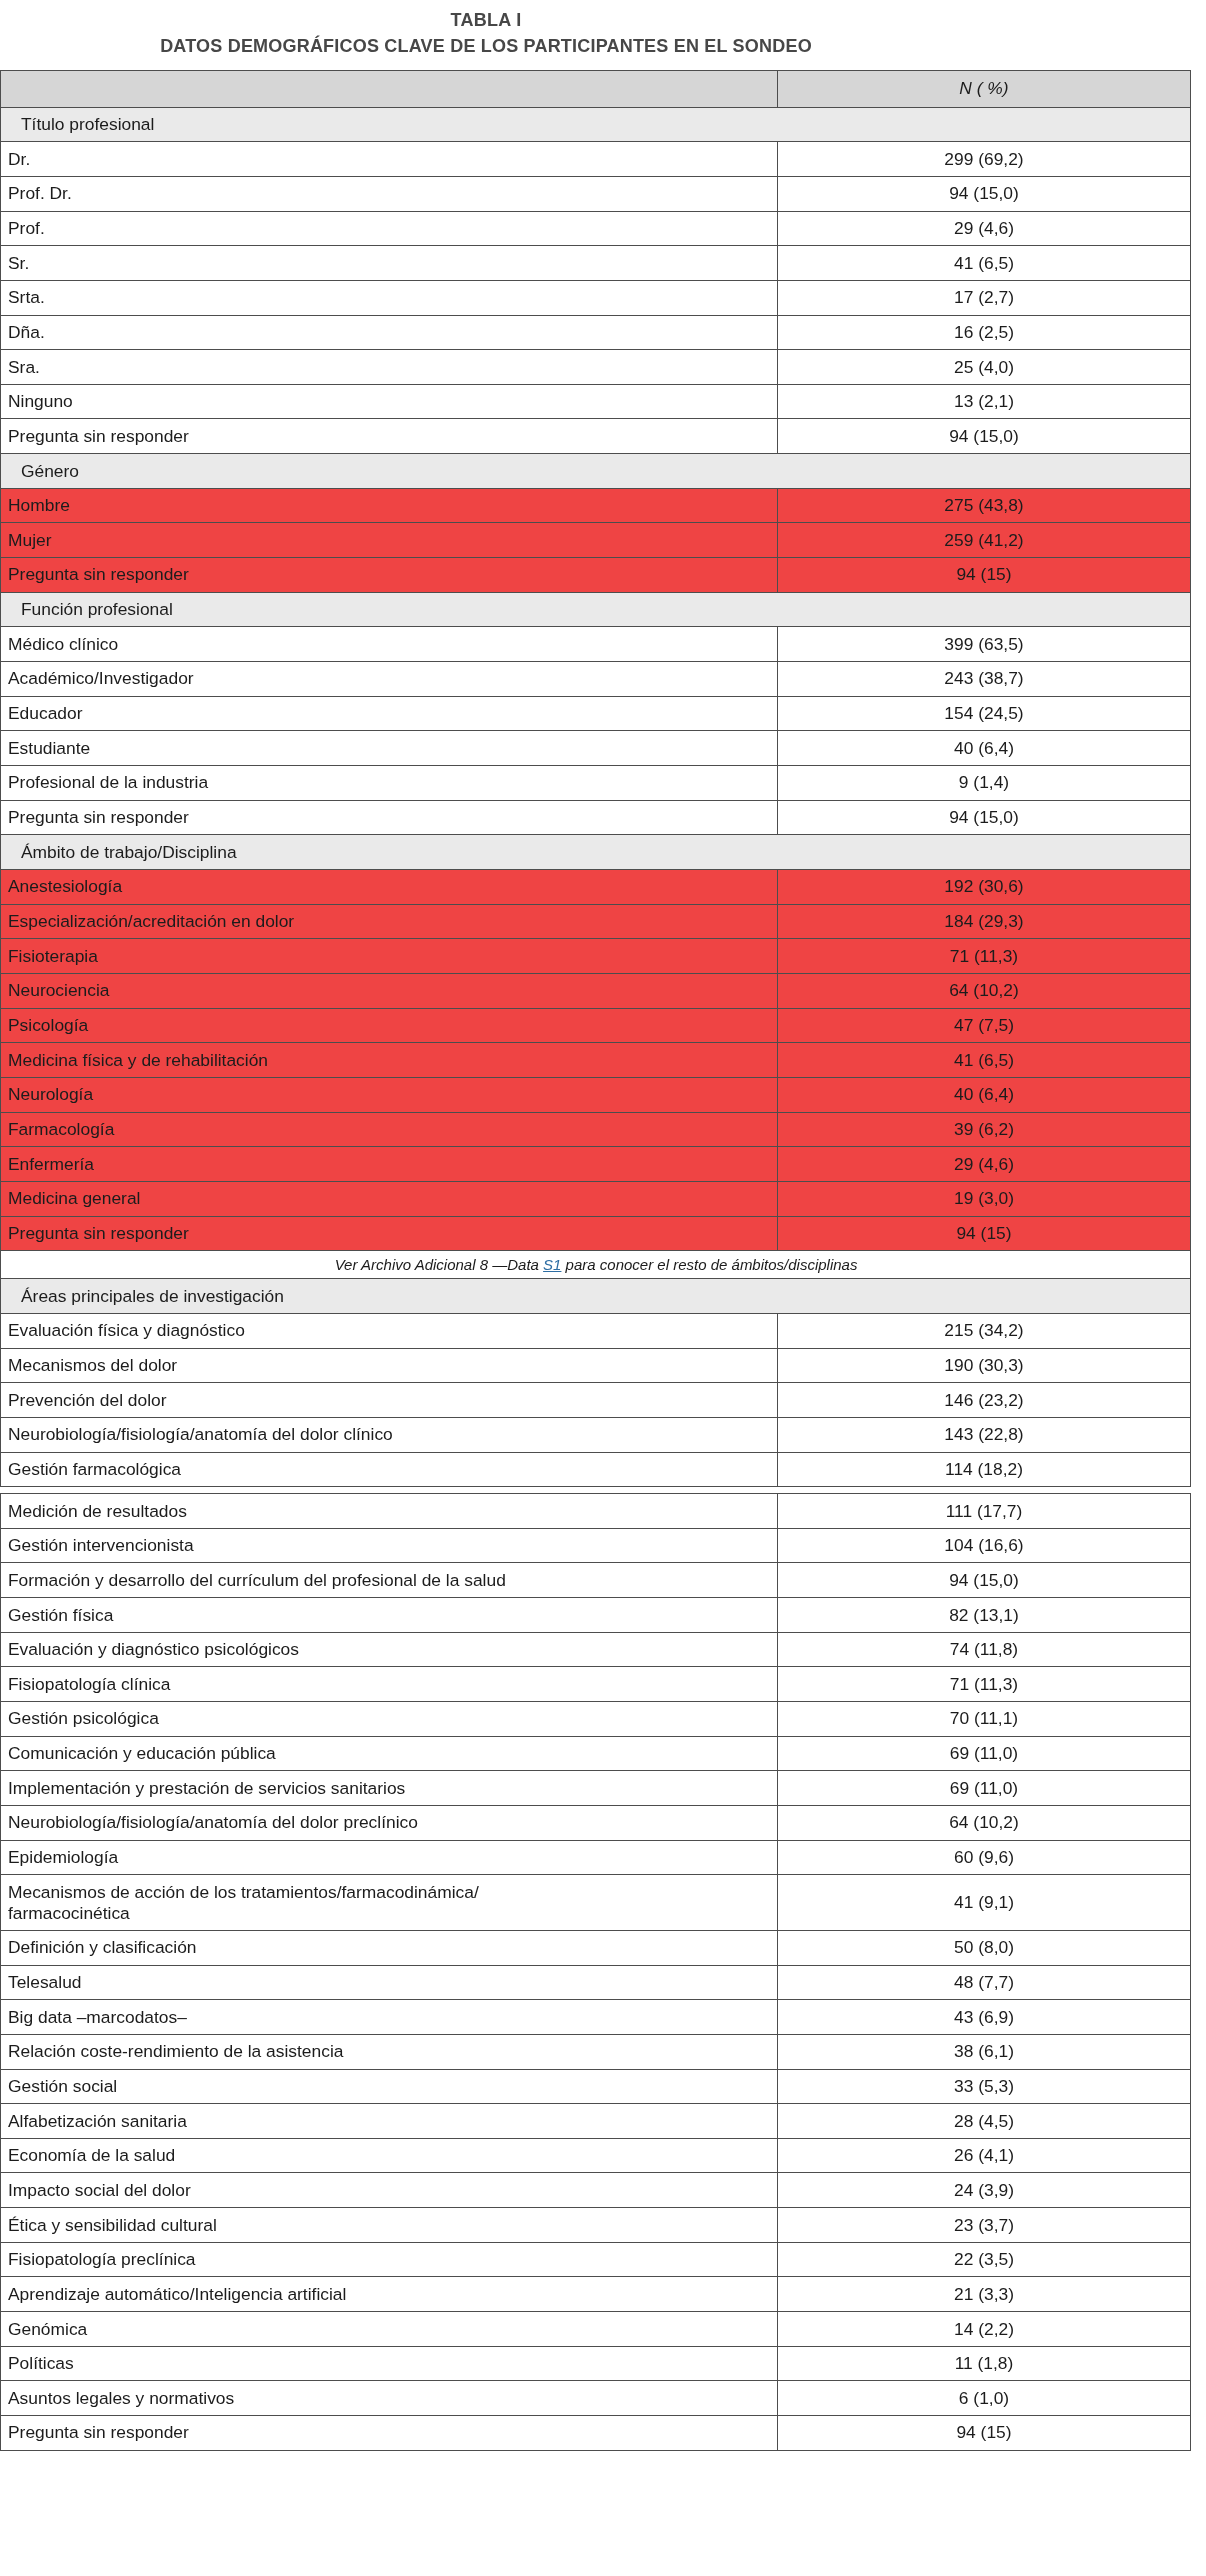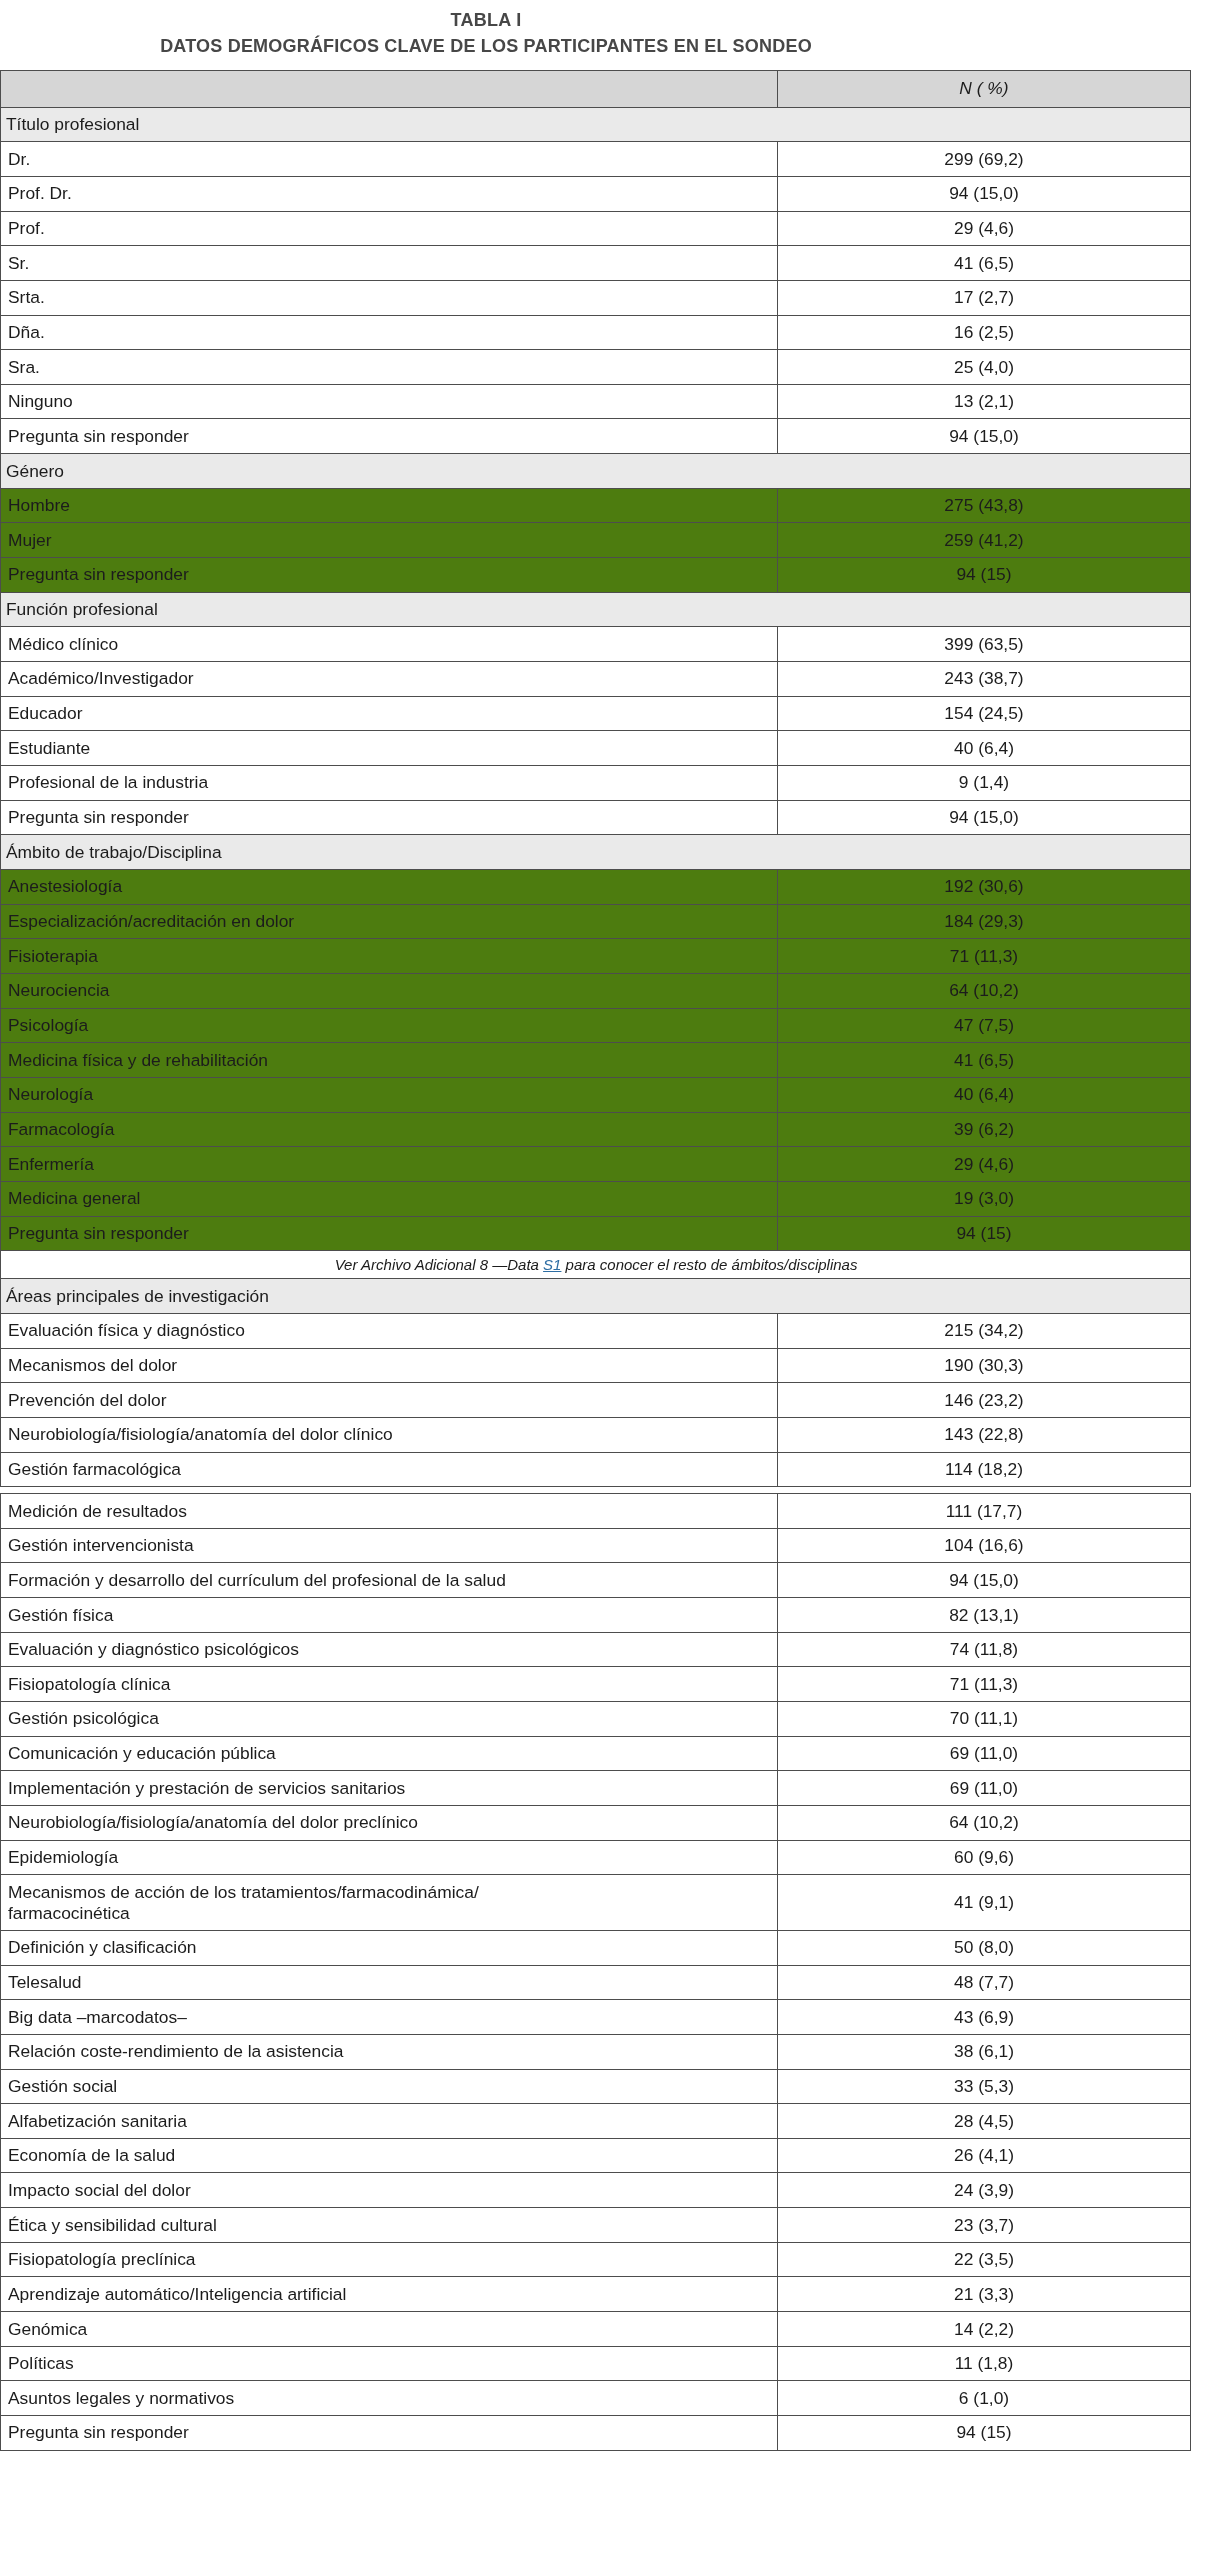--- a/index.html
+++ b/index.html
@@ -50,30 +50,30 @@
     background: #d6d6d6;
     height: 23px;
   }
   td.value-head {
     font-style: italic;
     text-align: center;
     font-size: 18px;
   }
   tr.section-row td {
     background: #eaeaea;
-    padding-left: 5px;
+    padding-left: 20px;
   }
   td.label {
     padding-left: 23px;
     white-space: pre-line;
   }
   td.value {
     text-align: center;
   }
-  tr.shaded td { background: #4d7c0f; }
+  tr.shaded td { background: #ef4444; }
   tr.note-row td {
     font-size: 15px;
     font-style: italic;
     padding: 4.6px 7px 4.6px 8.1px;
     text-align: center;
   }
   a.note-link {
     color: #2d6da3;
     text-decoration: underline;
     font-style: italic;

